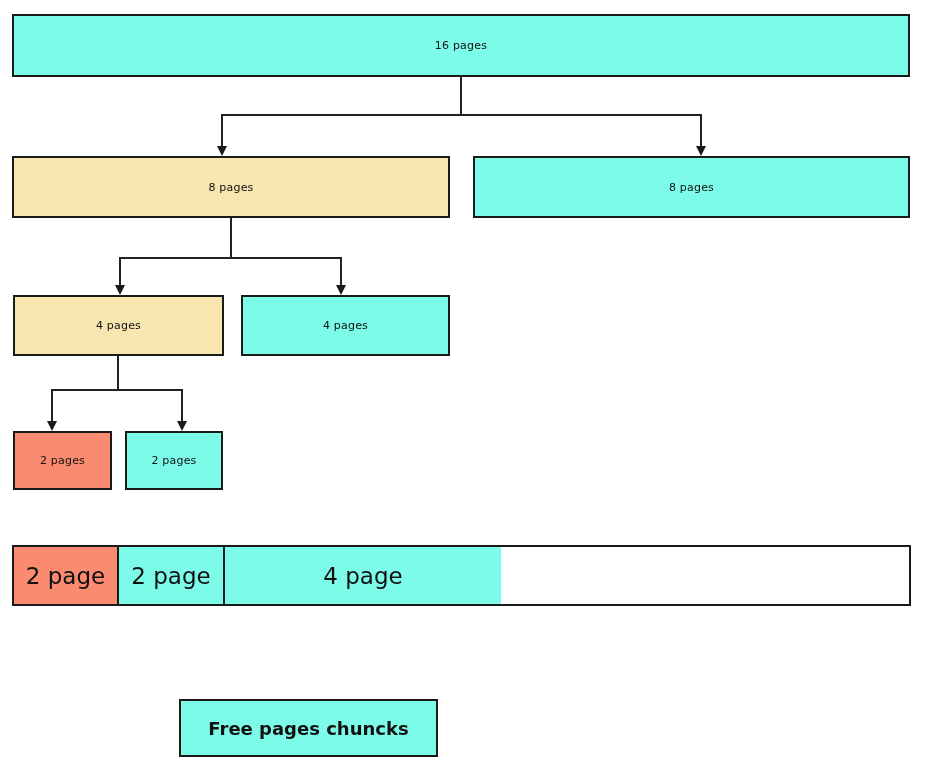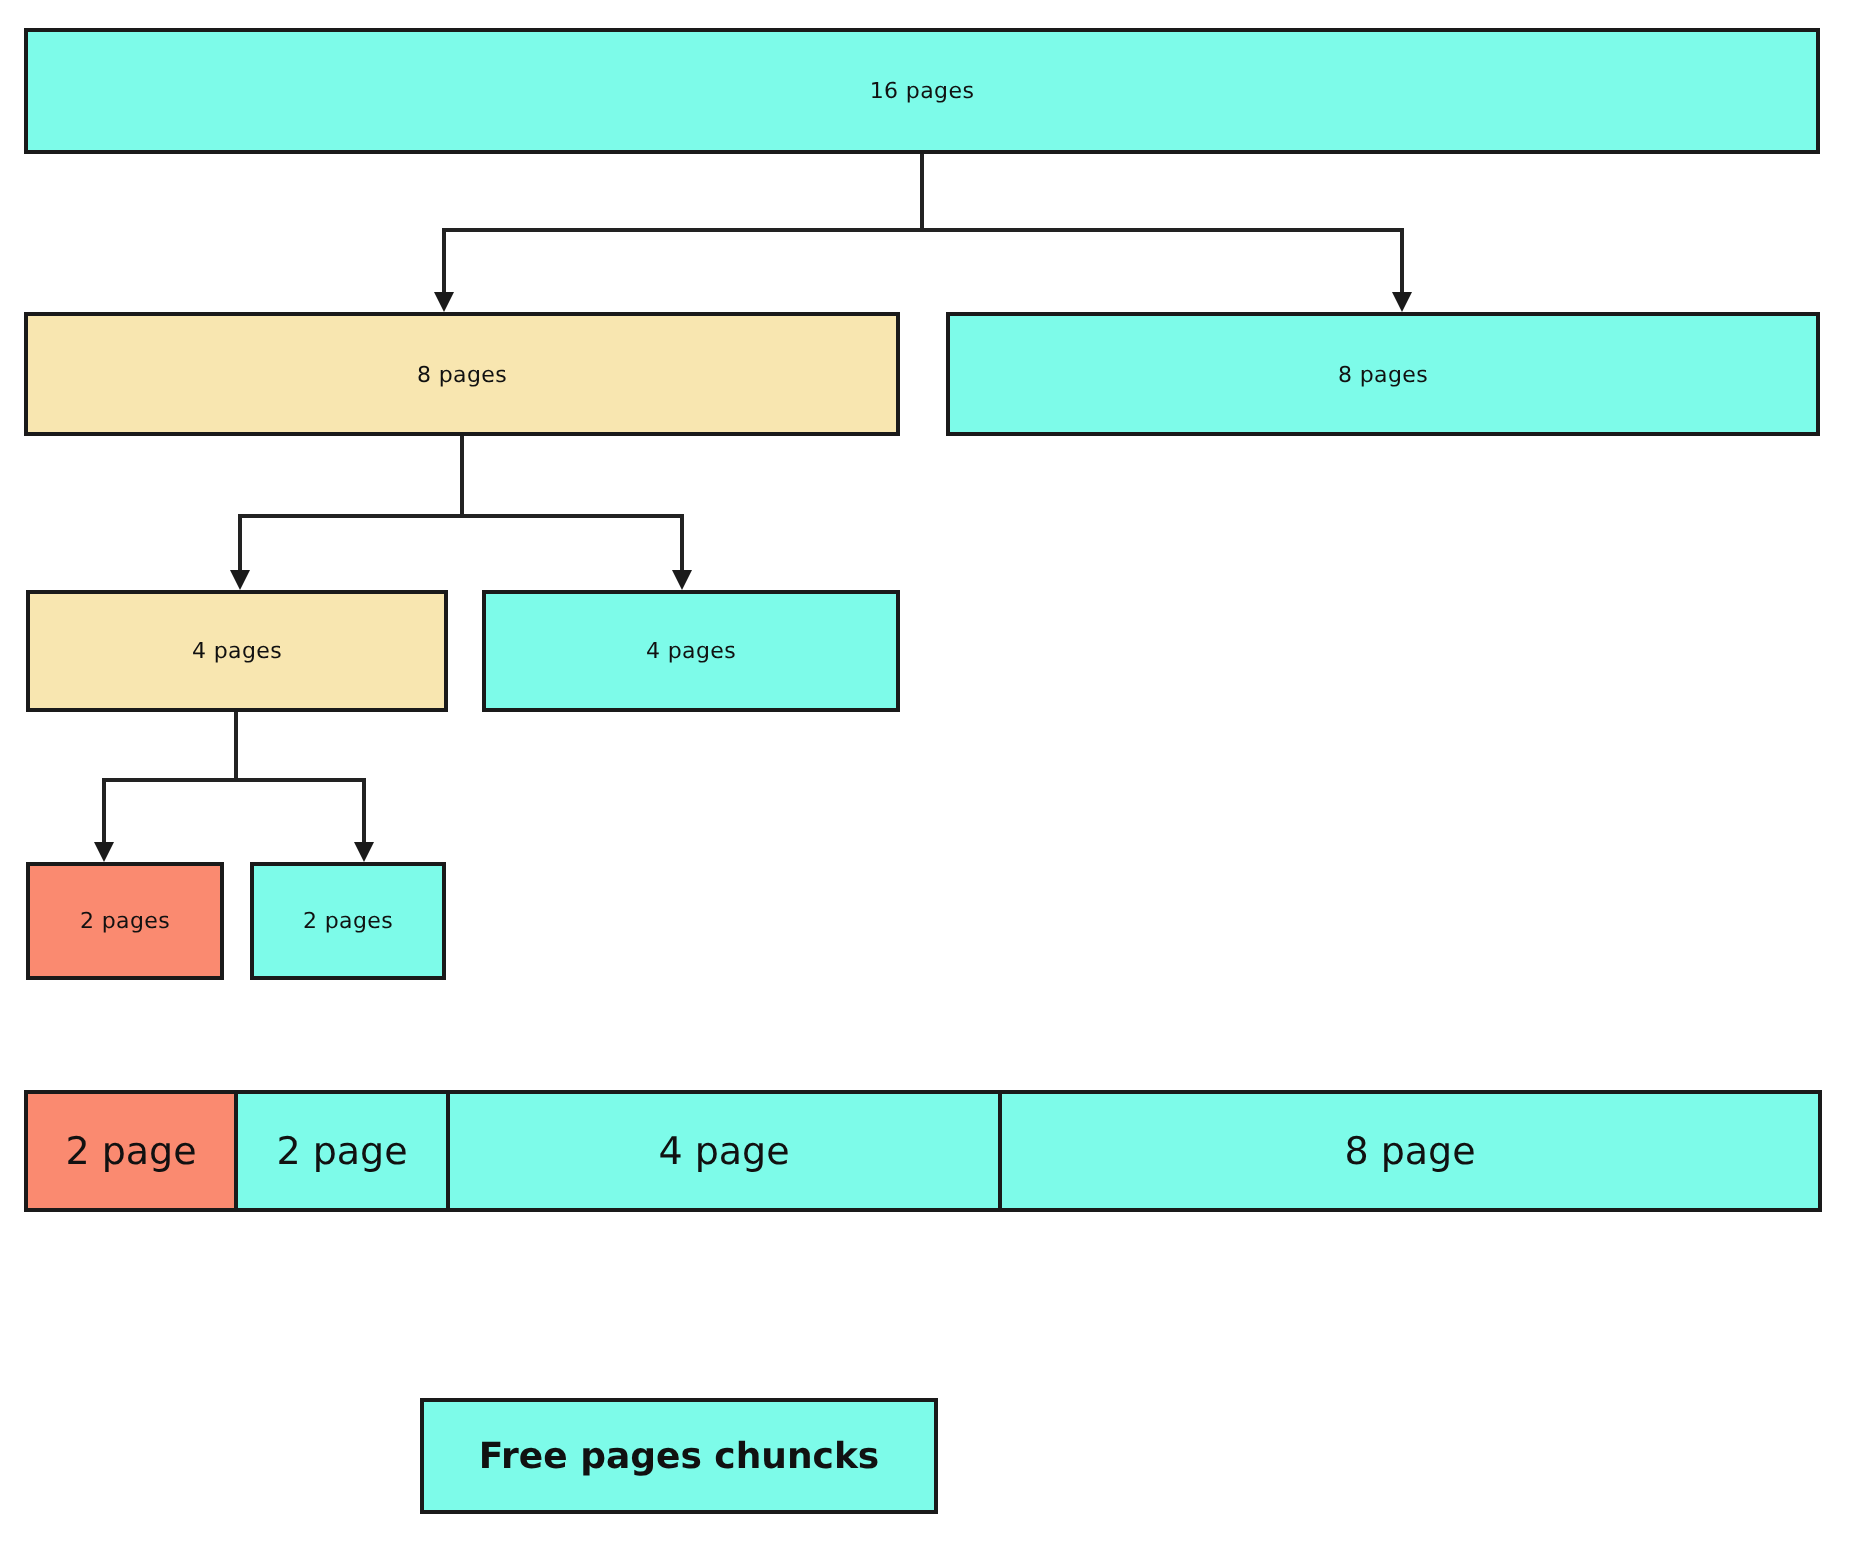--- a/index.html
+++ b/index.html
@@ -48,21 +48,21 @@
     box-sizing: border-box;
     border: 2px solid var(--border, #1a1a1a);
     display: flex;
   }
   .strip-seg {
     box-sizing: border-box;
     border-right: 2px solid var(--border, #1a1a1a);
     display: flex;
     align-items: center;
     justify-content: center;
-    font-size: 19px;
+    font-size: 23px;
     font-weight: 500;
   }
   .strip-seg:last-child { border-right: none; }
 
   .legend-box {
     position: absolute;
     top: 699px;
     height: 58px;
     box-sizing: border-box;
     border: 2.5px solid var(--border, #1a1a1a);
@@ -116,19 +116,18 @@
     <div class="line vline" style="left:51px;  top:389px; height:32px;"></div>
     <div class="line vline" style="left:181px; top:389px; height:32px;"></div>
     <div class="arrowhead" style="left:46.5px;  top:421px;"></div>
     <div class="arrowhead" style="left:176.5px; top:421px;"></div>
   </div>
 
   <div id="strip">
     <div class="strip-seg" style="width:105px;" data-state="allocated">2 page</div>
     <div class="strip-seg" style="width:106px;" data-state="free">2 page</div>
     <div class="strip-seg" style="width:276px;" data-state="free">4 page</div>
-    <div class="strip-seg" style="flex:1;" data-state="free">8 page</div>
   </div>
 
-  <div class="legend-box" style="left:179px; width:259px;margin-left:31px;" data-state="free">Free pages chuncks</div>
+  <div class="legend-box" style="left:179px; width:259px;" data-state="free">Free pages chuncks</div>
 
 
 </div>
 
 </body></html>

